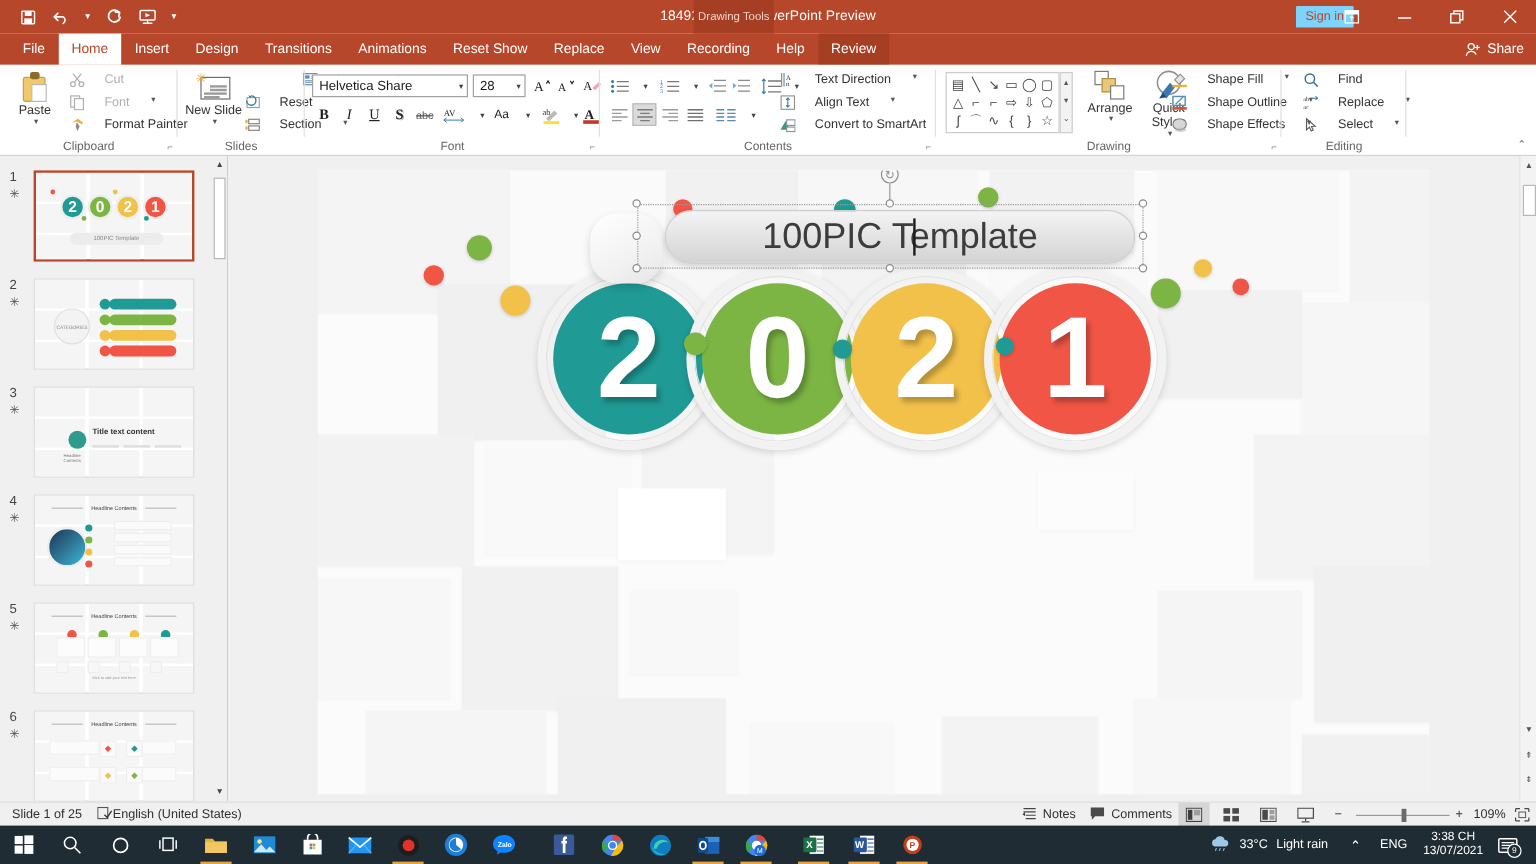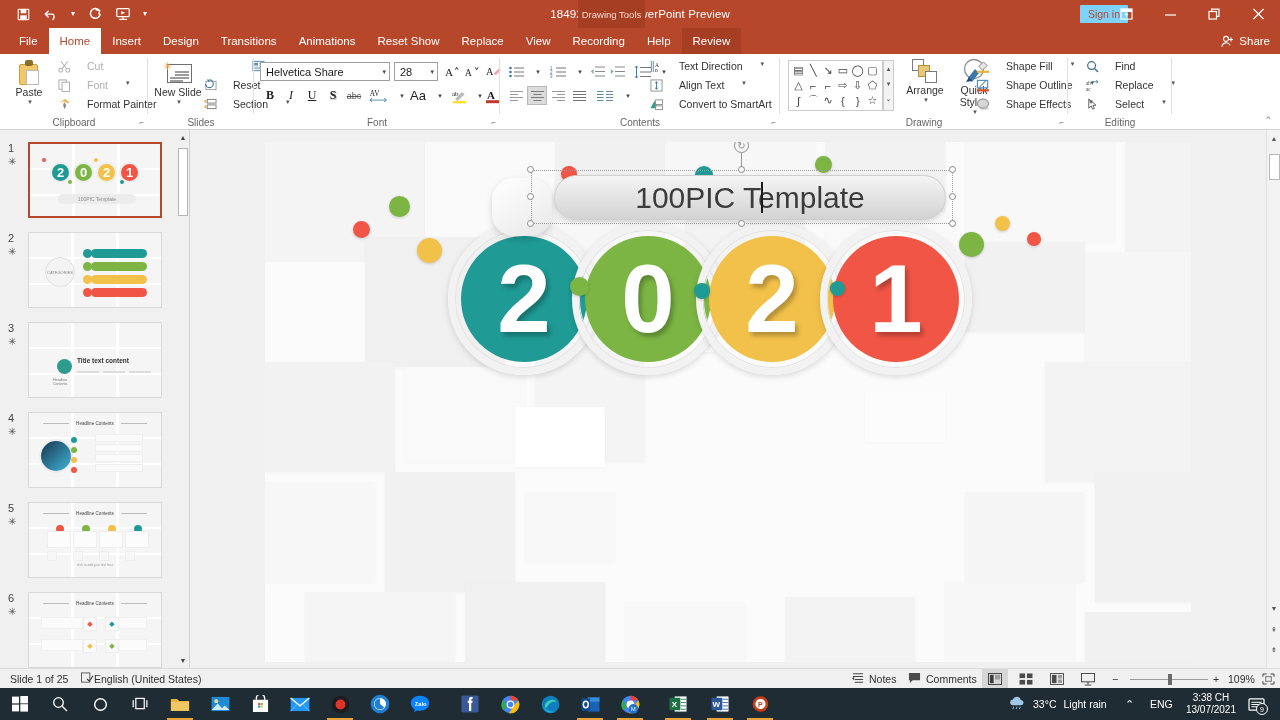--- a/index.html
+++ b/index.html
@@ -423,21 +423,21 @@
       <div class="fbtn" style="left:48px; top:32px; text-decoration:underline; font-family:'Liberation Serif',serif;">U</div>
       <div class="fbtn" style="left:69px; top:32px; font-weight:bold; font-family:'Liberation Serif',serif; text-shadow:1px 1px 0 #bbb;">S</div>
       <div class="fbtn" style="left:90px; top:32px; font-size:9px; text-decoration:line-through; color:#555;">abc</div>
       <div class="fbtn" style="left:112px; top:32px; width:26px;">
         <svg width="22" height="15" viewBox="0 0 24 16">
             <text x="2" y="9" font-size="8" fill="#222" font-family="Liberation Serif, serif">AV</text>
             <path d="M2 13 H20 M2 13 L4.5 11 M2 13 L4.5 15 M20 13 L17.5 11 M20 13 L17.5 15" stroke="#3a7ca5" stroke-width="0.9" fill="none"></path>
           </svg>
       </div>
       <div class="fbtn" style="left:138px; top:32px; font-size:7px; color:#444;">▾</div>
-      <div class="fbtn" style="left:152px; top:32px; width:24px; font-size:13px;">Aa</div>
+      <div class="fbtn" style="left:152px; top:32px; width:24px; font-size:10px;">Aa</div>
       <div class="fbtn" style="left:176px; top:32px; font-size:7px; color:#444;">▾</div>
       <div class="fbtn" style="left:196px; top:32px; width:20px;">
         <svg width="18" height="16" viewBox="0 0 18 16">
             <text x="1" y="8" font-size="7" fill="#222" font-family="Liberation Serif, serif">ab</text>
             <path d="M4 11 L11 4 L13.5 6.5 L6.5 13 Z" fill="#b9b9b9"></path>
             <rect x="2" y="13" width="13" height="2.4" fill="#ffdf2e"></rect>
           </svg>
       </div>
       <div class="fbtn" style="left:216px; top:32px; font-size:7px; color:#444;">▾</div>
       <div class="fbtn" style="left:230px; top:32px; width:18px;">

